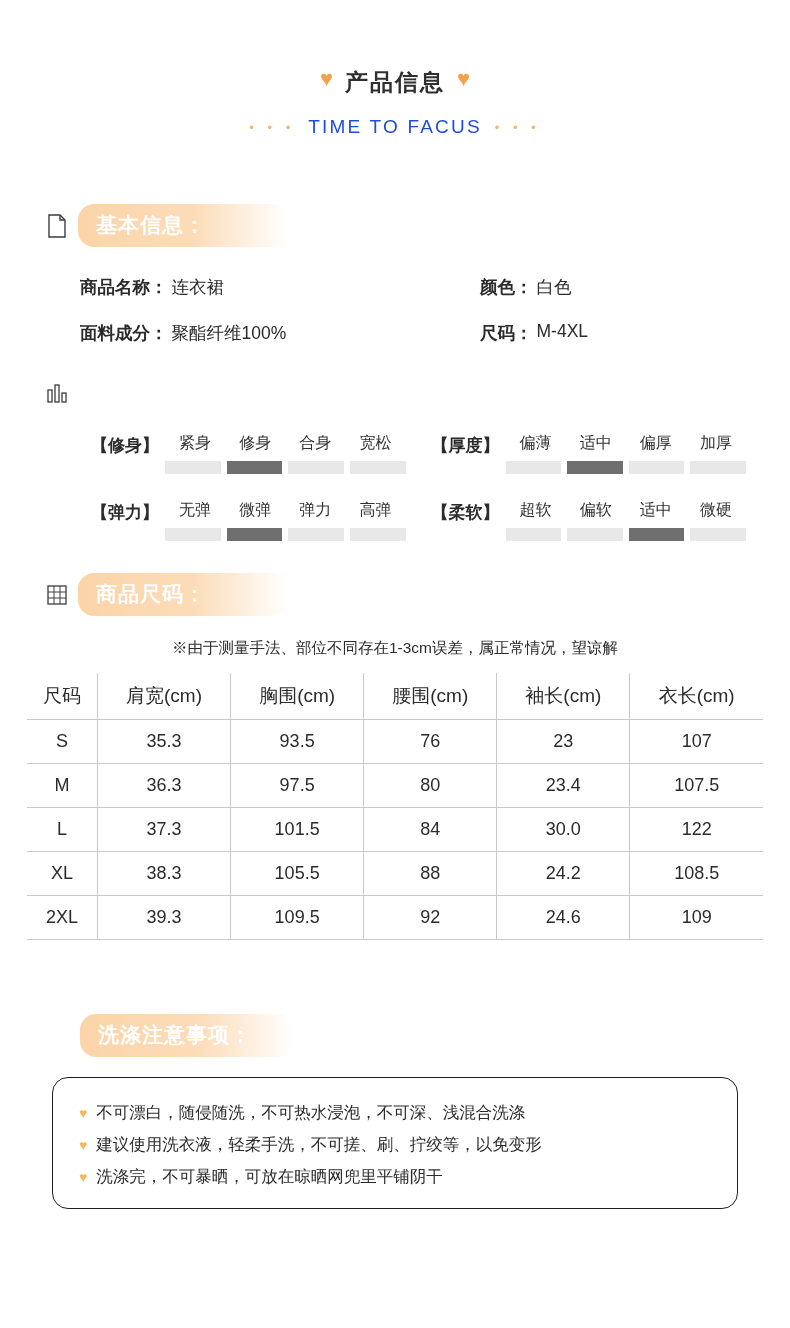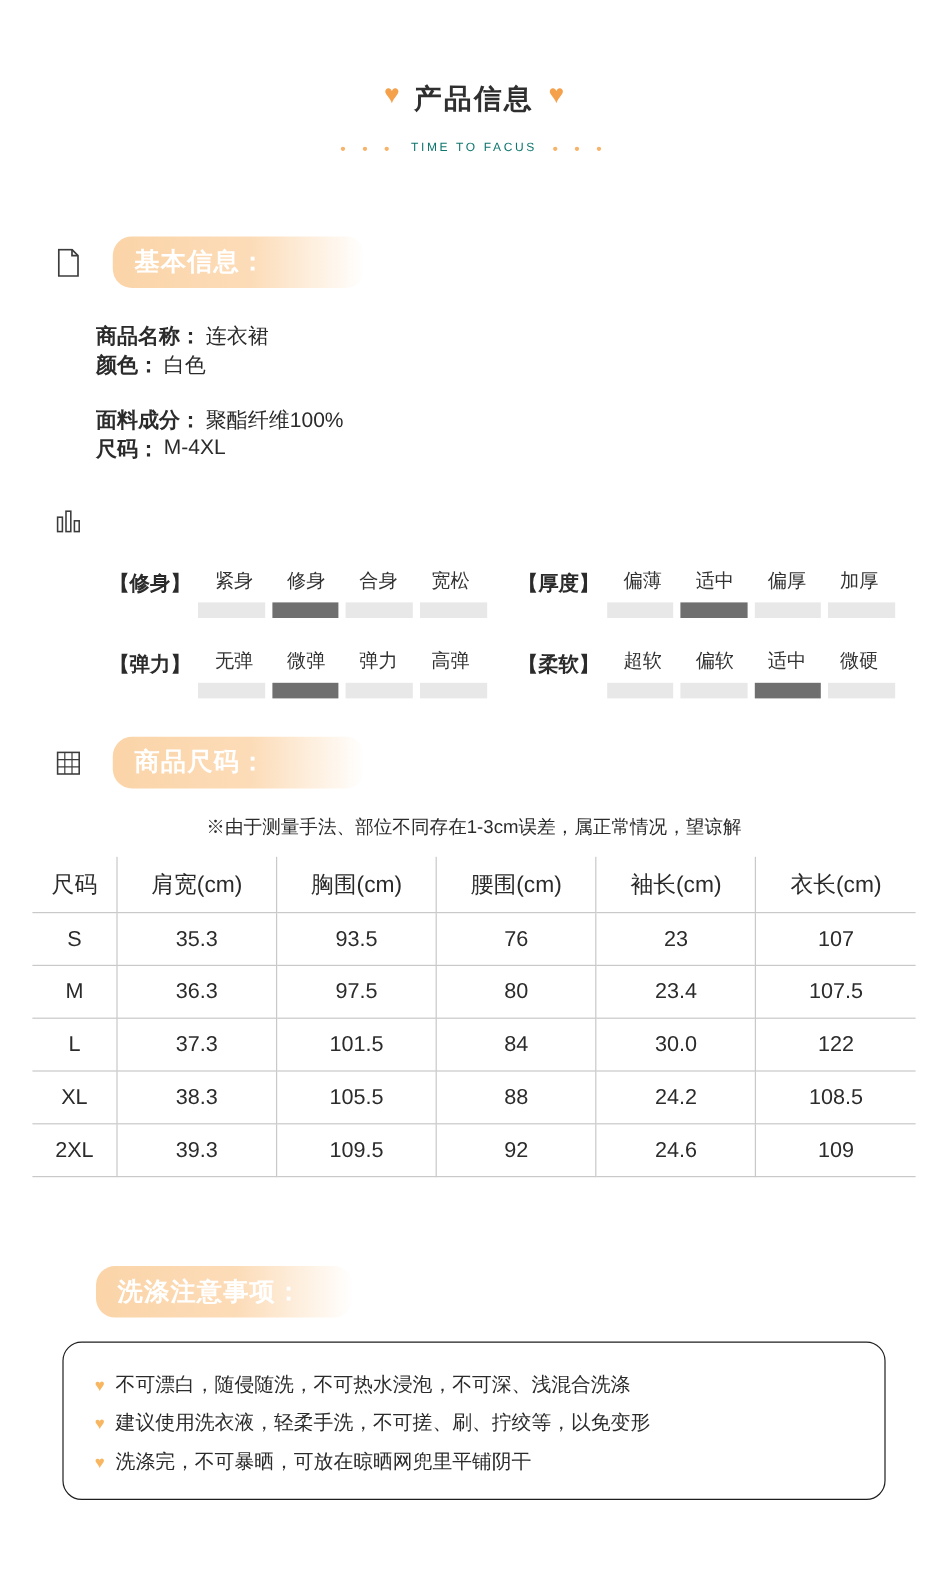--- a/index.html
+++ b/index.html
@@ -40,30 +40,30 @@
     align-items: center;
     justify-content: center;
     gap: 13px;
   }
   .sub-dots {
     color: #f6b46b;
     font-size: 13px;
     letter-spacing: 5px;
   }
   .subtitle {
-    color: #0f766e;
-    font-size: 10px;
+    color: #1d4ed8;
+    font-size: 19px;
     letter-spacing: 2.2px;
   }
 
   
   .section-head {
     display: flex;
     align-items: center;
-    gap: 24px;
+    gap: 8px;
     margin-left: 44px;
   }
   .sec-icon {
     width: 26px;
     height: 28px;
     display: flex;
     align-items: center;
     justify-content: center;
     color: #3c3c3c;
   }
@@ -79,21 +79,20 @@
   }
 
   
   .basic-info {
     margin: 28px 0 0 0;
     padding: 0 44px 0 80px;
   }
   .bi-row {
     display: flex;
     margin-bottom: 22px;
-    flex-direction: column;
   }
   .bi-cell {
     font-size: 17.5px;
     color: #2b2b2b;
     display: flex;
     gap: 4px;
   }
   .bi-cell.left { width: 400px; }
   .bi-label { font-weight: bold; }
   .bi-value { font-weight: normal; }

